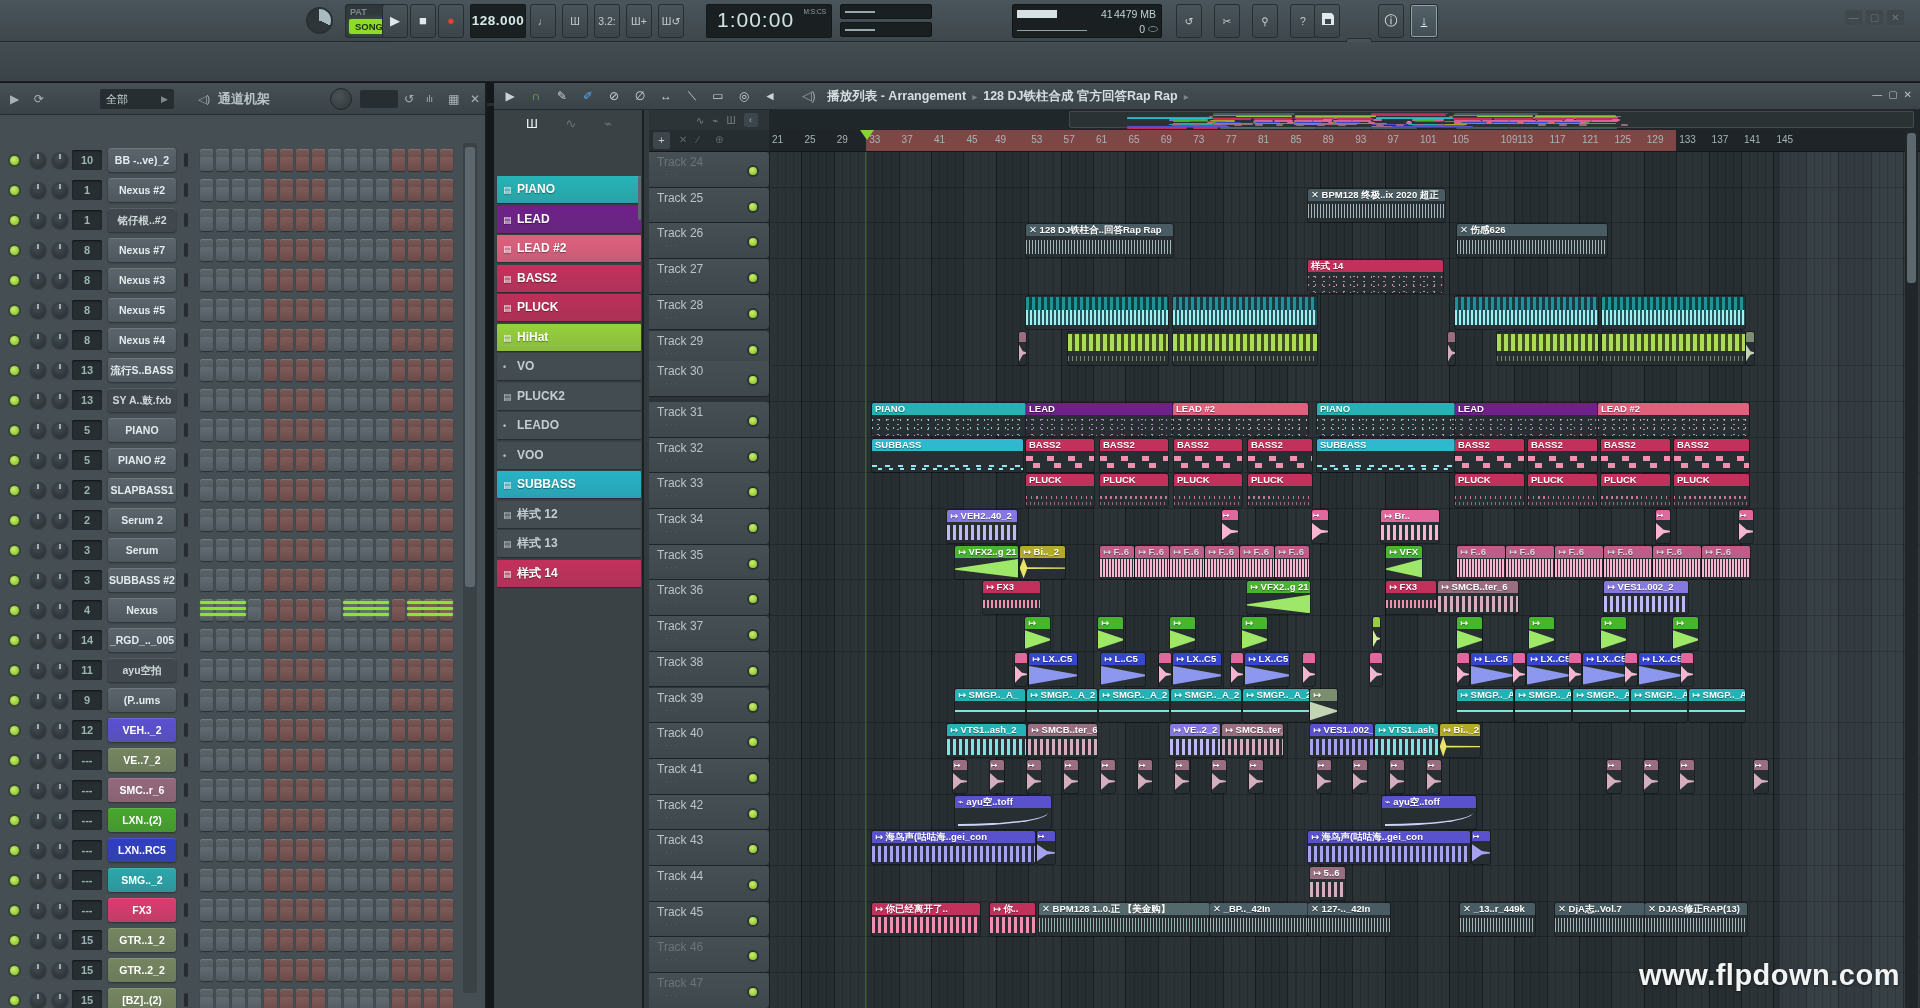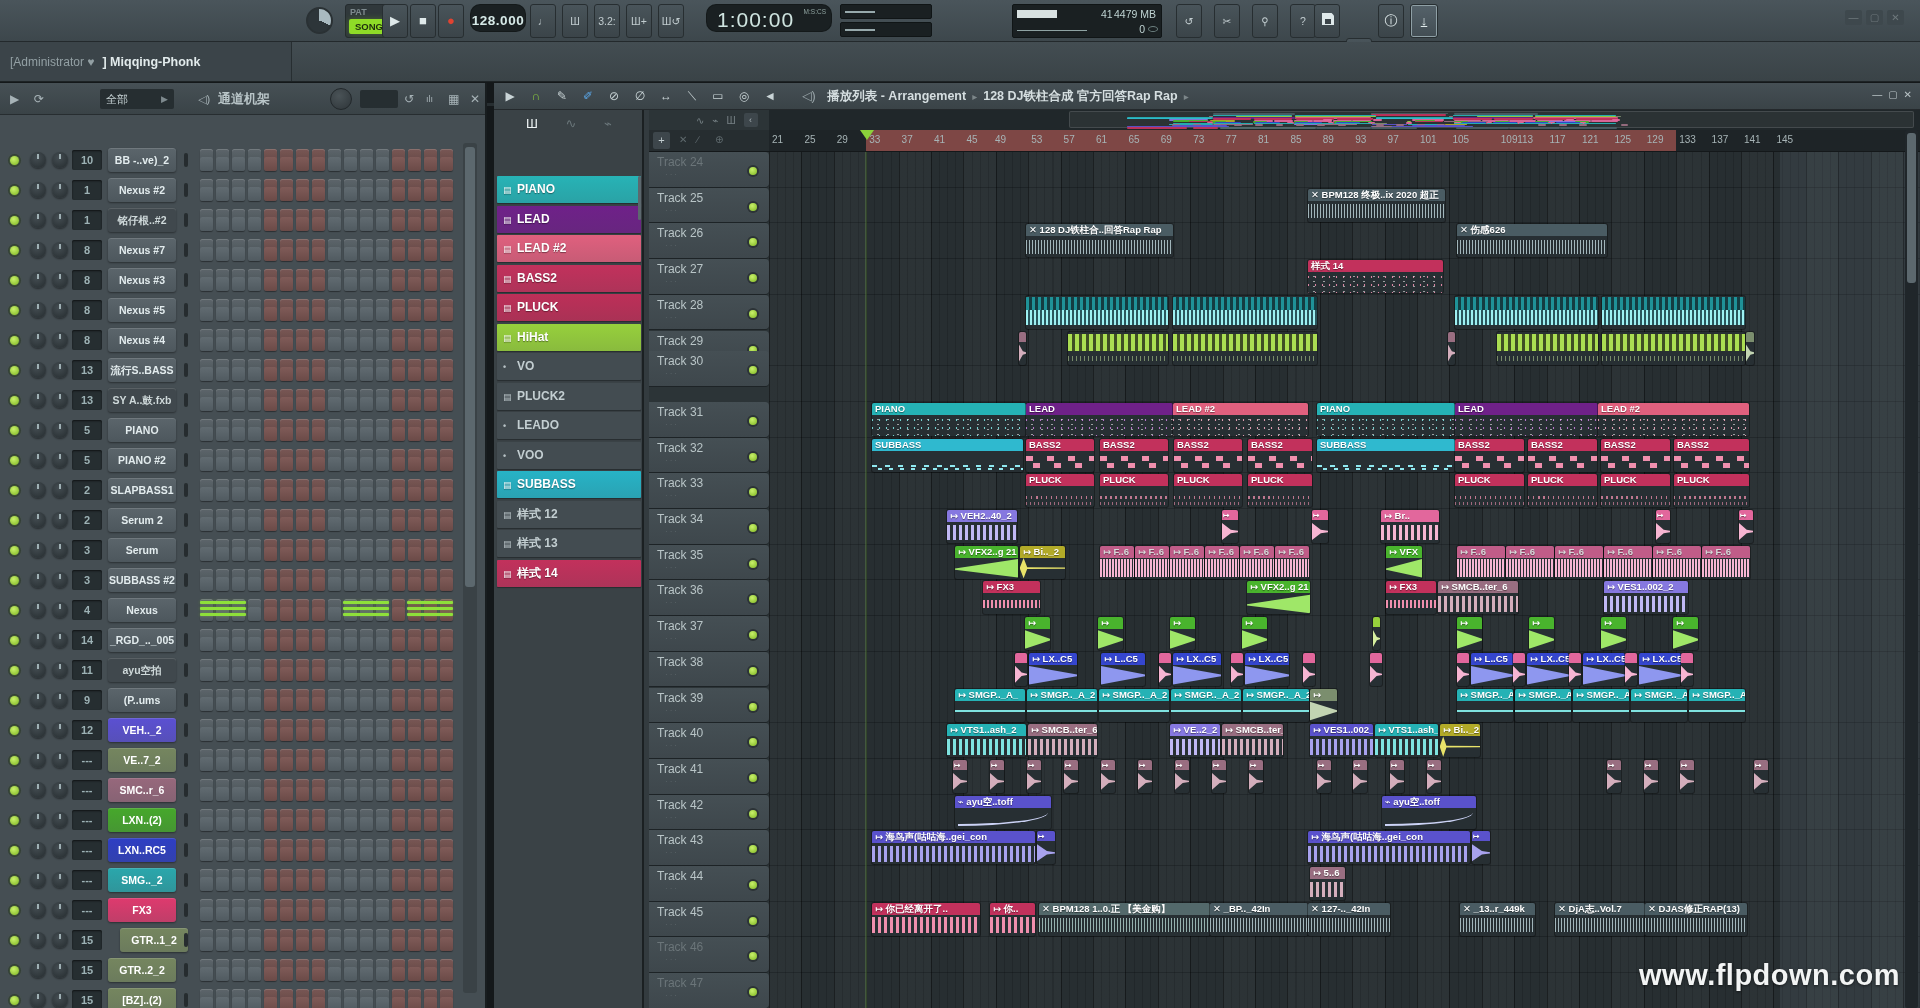--- a/index.html
+++ b/index.html
@@ -10,21 +10,21 @@
   .bar1{position:absolute;left:0;top:0;width:1920px;height:42px;background:linear-gradient(#4a555b,#3d474c);border-bottom:1px solid #23292c;}
   .bar2{position:absolute;left:0;top:42px;width:1920px;height:40px;background:linear-gradient(#434d52,#3a4347);border-bottom:1px solid #1d2325;}
   .menupanel{position:absolute;left:4px;top:4px;width:292px;height:34px;background:#3b4449;border:1px solid #2b3236;border-radius:2px;display:flex;align-items:center;padding:0 8px;gap:14px;}
   .mi{color:#dde6e8;font-size:15px;cursor:default;}
   .pie{position:absolute;left:306px;top:7px;width:27px;height:27px;border-radius:50%;background:conic-gradient(#a9bac0 0 115deg,#2d3539 115deg);border:2px solid #2a3134;}
   .songtog{position:absolute;left:345px;top:4px;width:58px;height:34px;background:#30383b;border-radius:3px;border:1px solid #242b2e;}
   .songtog .pat{position:absolute;left:4px;top:2px;font-size:9px;color:#7e8a8e;font-weight:bold;}
   .songtog .song{position:absolute;left:3px;bottom:3px;width:40px;height:15px;background:#8fdc27;color:#1e2c0e;font-size:9.5px;font-weight:bold;text-align:center;line-height:15px;border-radius:2px;box-shadow:0 0 6px #7ec22955;}
   .tb{position:absolute;top:4px;height:34px;background:linear-gradient(#49545a,#3b4449);border:1px solid #272e31;border-radius:3px;color:#dfe9ea;text-align:center;line-height:32px;font-size:13px;}
   .tb.sm{font-size:10.5px;color:#c2cdd0;}
-  .lcd{position:absolute;top:4px;height:28px;background:#1a2022;border:1px solid #10151699;border-radius:10px;color:#d6e9e7;}
+  .lcd{position:absolute;top:4px;height:34px;background:#1a2022;border:1px solid #10151699;border-radius:2px;color:#d6e9e7;}
   .bpm{left:470px;width:56px;font-size:13.5px;font-weight:bold;text-align:center;line-height:32px;letter-spacing:.5px;}
   .timelcd{left:706px;width:126px;}
   .timelcd .t{position:absolute;left:10px;top:3px;font-size:21px;letter-spacing:1px;color:#cfe4e0;}
   .timelcd .u{position:absolute;right:5px;top:3px;font-size:6.5px;color:#8fa3a0;}
   .posbars{position:absolute;left:840px;top:4px;width:92px;height:34px;}
   .posbars i{position:absolute;left:0;width:92px;height:15px;background:#1a2022;border:1px solid #101516;border-radius:2px;}
   .posbars i:last-child{top:18px;}
   .posbars i::after{content:"";position:absolute;left:4px;top:6px;width:30px;height:2px;background:#97a9ac;}
   .cpu{position:absolute;left:1012px;top:4px;width:150px;height:34px;background:#1a2022;border:1px solid #101516;border-radius:2px;color:#bfd3d2;font-size:10.5px;}
   .cpu .bar{position:absolute;left:4px;top:5px;width:40px;height:8px;background:#d8e1e1;}
@@ -223,24 +223,20 @@
     <div class="tb" style="left:1378px;width:26px;">ⓘ</div>
     <div class="tb dlbtn" style="left:1410px;width:28px;text-decoration:underline;">↓</div>
     <div class="winbtns">
       <span>—</span>
       <span>▢</span>
       <span>✕</span>
     </div>
   </div>
 
   <div class="bar2">
-    <div class="acct">
-      <span class="a1">[Administrator ♥</span>
-      <span class="a2">] Miqqing-Phonk</span>
-    </div>
     <div class="knob2"></div>
     <div class="vslider">
         <span class="tr"></span>
         <span class="th"></span>
       </div>
     <div id="midbtns">
         <div class="tb sm" style="left: 580px; width: 24px; top: 48px;">⌦</div>
         <div class="tb sm" style="left: 608px; width: 24px; top: 48px;">⌨</div>
         <div class="tb sm" style="left: 636px; width: 24px; top: 48px;">→</div>
         <div class="tb sm" style="left: 664px; width: 24px; top: 48px;">∿</div>
@@ -968,21 +964,21 @@
             <i class="r"></i>
             <i class="r"></i>
             <i class="r"></i>
           </div>
         </div>
         <div class="chrow" style="top: 843px;">
           <div class="led"></div>
           <div class="kn k1"></div>
           <div class="kn k2"></div>
           <div class="chnum">15</div>
-          <div class="chname" style="background: linear-gradient(rgb(117, 134, 95), rgba(117, 134, 95, 0.8)); color: rgb(255, 255, 255); margin-left: 12px;">GTR..1_2</div>
+          <div class="chname" style="background: linear-gradient(rgb(117, 134, 95), rgba(117, 134, 95, 0.8)); color: rgb(255, 255, 255);">GTR..1_2</div>
           <div class="mslot"></div>
           <div class="steps">
             <i class="g"></i>
             <i class="g"></i>
             <i class="g"></i>
             <i class="g"></i>
             <i class="r"></i>
             <i class="r"></i>
             <i class="r"></i>
             <i class="r"></i>
@@ -1127,21 +1123,21 @@
         <div class="thead" style="top: 184.8px;">
           <div class="nm">Track 28</div>
           <div class="dots">···</div>
           <div class="tled"></div>
         </div>
         <div class="thead" style="top: 220.5px;">
           <div class="nm">Track 29</div>
           <div class="dots">···</div>
           <div class="tled"></div>
         </div>
-        <div class="thead" style="top: 241px; padding-left: 16px;">
+        <div class="thead" style="top: 251px; padding-left: 16px;">
           <div class="nm">Track 30</div>
           <div class="dots">···</div>
           <div class="tled"></div>
         </div>
         <div class="thead" style="top: 291.9px;">
           <div class="nm">Track 31</div>
           <div class="dots">···</div>
           <div class="tled"></div>
         </div>
         <div class="thead" style="top: 327.6px;">

